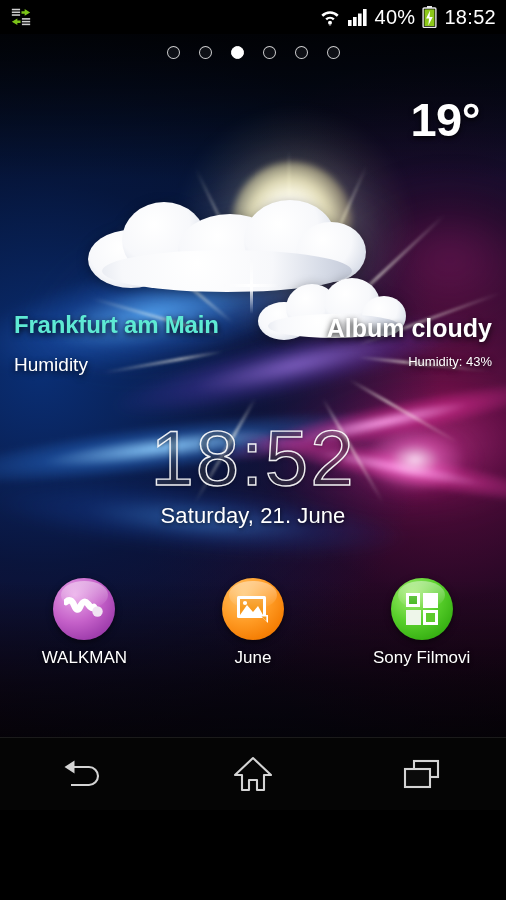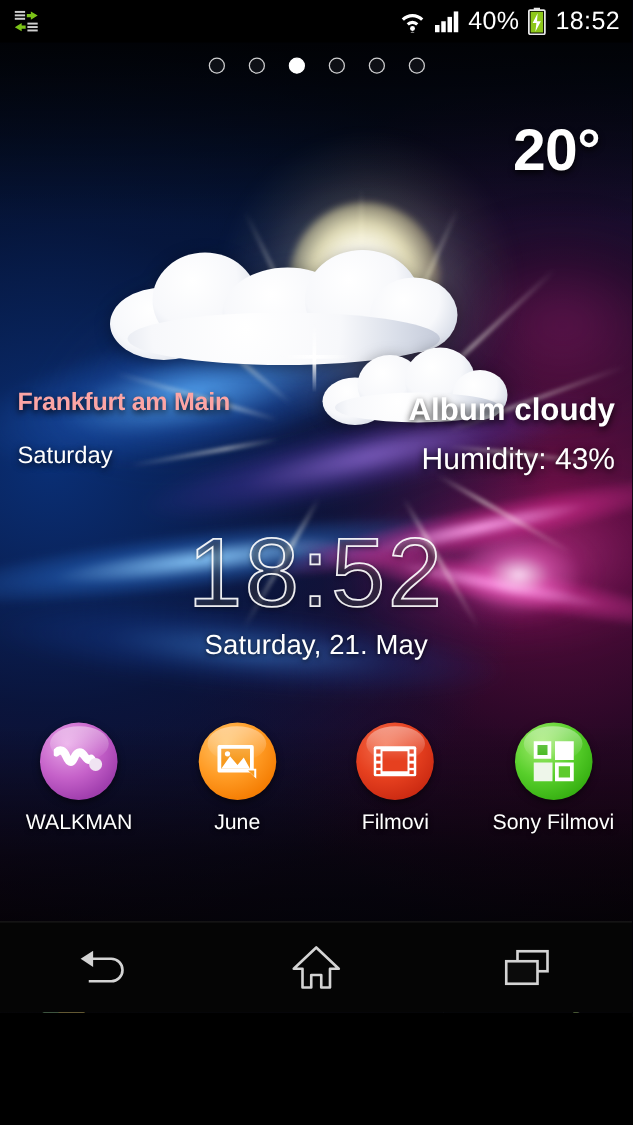--- a/index.html
+++ b/index.html
@@ -215,22 +215,22 @@
     position: absolute;
     right: 22px; top: 66px;
     color: #ffffff;
     font-size: 20px;
     font-weight: bold;
     text-shadow: 0 2px 5px rgba(0,0,0,0.85);
   }
   .wx-city {
     position: absolute;
     left: 14px; top: 231px;
-    color: #fca5a5;
-    font-size: 20px;
+    color: #5eead4;
+    font-size: 24px;
     font-weight: bold;
     letter-spacing: -0.2px;
     text-shadow: 0 2px 6px rgba(0,0,0,0.9);
   }
   .wx-country {
     position: absolute;
     left: 14px; top: 274px;
     color: #ffffff;
     font-size: 19px;
     text-shadow: 0 2px 6px rgba(0,0,0,0.9);
@@ -240,21 +240,21 @@
     right: 14px; top: 234px;
     color: #ffffff;
     font-size: 25px;
     font-weight: bold;
     text-shadow: 0 2px 6px rgba(0,0,0,0.9);
   }
   .wx-humid {
     position: absolute;
     right: 14px; top: 274px;
     color: #ffffff;
-    font-size: 24px;
+    font-size: 13px;
     text-shadow: 0 2px 6px rgba(0,0,0,0.9);
   }
 
   
   #clock-widget {
     position: absolute;
     left: 0; top: 415px;
     width: 506px;
     text-align: center;
     z-index: 15;
@@ -466,30 +466,30 @@
         <div class="cloud-blob" style="left:28px; top:6px;  width:52px; height:48px;"></div>
         <div class="cloud-blob" style="left:66px; top:0px;  width:56px; height:52px;"></div>
         <div class="cloud-blob" style="left:104px;top:18px; width:44px; height:40px;"></div>
         <div class="cloud-blob" style="left:10px; top:36px; width:132px;height:24px;"></div>
       </div>
 
       <div class="sparkle" style="left:250px; top:178px;"></div>
       <div class="sparkle h" style="left:224px; top:204px;"></div>
     </div>
 
-    <div class="wx-temp">20°</div>
+    <div class="wx-temp">19°</div>
     <div class="wx-city">Frankfurt am Main</div>
-    <div class="wx-country">Saturday</div>
+    <div class="wx-country">Humidity</div>
     <div class="wx-cond">Album cloudy</div>
     <div class="wx-humid">Humidity: 43%</div>
   </div>
 
   <div id="clock-widget">
     <div id="clock-time">18:52</div>
-    <div id="clock-date">Saturday, 21. May</div>
+    <div id="clock-date">Saturday, 21. June</div>
   </div>
 
   <div id="app-grid">
 
     <div class="app-cell">
       <div class="app-icon ic-walkman">
         <svg width="40" height="26" viewBox="0 0 40 26">
           <path d="M2 6 C5 3 8 4 10 9 C12 14 14 15 16 11 C18 6 21 4 24 8 C26.5 11.5 28 13 30 11" fill="none" stroke="#ffffff" stroke-width="6.5" stroke-linecap="round" stroke-linejoin="round"></path>
           <circle cx="33.5" cy="15.5" r="5.2" fill="#f0e4f2"></circle>
         </svg>
@@ -504,39 +504,20 @@
           <rect x="5" y="6" width="23" height="16" fill="#f79a1e"></rect>
           <path d="M5 22 L12 12 L18 19 L23 13 L28 22 Z" fill="#ffffff"></path>
           <circle cx="10" cy="10" r="2.1" fill="#ffffff"></circle>
           <path d="M25 22 L33 22 L33 30 Z" fill="#ffffff"></path>
           <path d="M26.5 23.4 L31.4 23.4 L31.4 28.2 Z" fill="#f79a1e"></path>
         </svg>
       </div>
       <div class="app-label">June</div>
     </div>
 
-    <div class="app-cell">
-      <div class="app-icon ic-filmovi">
-        <svg width="38" height="30" viewBox="0 0 38 30">
-          <rect x="2" y="3" width="34" height="24" rx="1.5" fill="#ffffff"></rect>
-          <rect x="9" y="7" width="20" height="16" fill="#e6401f"></rect>
-          <g fill="#e6401f">
-            <rect x="4" y="5.5" width="3.4" height="3.4"></rect>
-            <rect x="4" y="11.2" width="3.4" height="3.4"></rect>
-            <rect x="4" y="16.9" width="3.4" height="3.4"></rect>
-            <rect x="4" y="22.2" width="3.4" height="3.0"></rect>
-            <rect x="30.6" y="5.5" width="3.4" height="3.4"></rect>
-            <rect x="30.6" y="11.2" width="3.4" height="3.4"></rect>
-            <rect x="30.6" y="16.9" width="3.4" height="3.4"></rect>
-            <rect x="30.6" y="22.2" width="3.4" height="3.0"></rect>
-          </g>
-        </svg>
-      </div>
-      <div class="app-label">Filmovi</div>
-    </div>
 
     <div class="app-cell">
       <div class="app-icon ic-sony">
         <svg width="34" height="34" viewBox="0 0 34 34">
           <rect x="1" y="1" width="14" height="14" fill="#ffffff"></rect>
           <rect x="4" y="4" width="8" height="8" fill="#3db514"></rect>
           <rect x="18" y="1" width="15" height="15" fill="#ffffff"></rect>
           <rect x="1" y="18" width="15" height="15" fill="#eef6ea"></rect>
           <rect x="18" y="18" width="15" height="15" fill="#ffffff"></rect>
           <rect x="21" y="21" width="9" height="9" fill="#5ecb2c"></rect>

